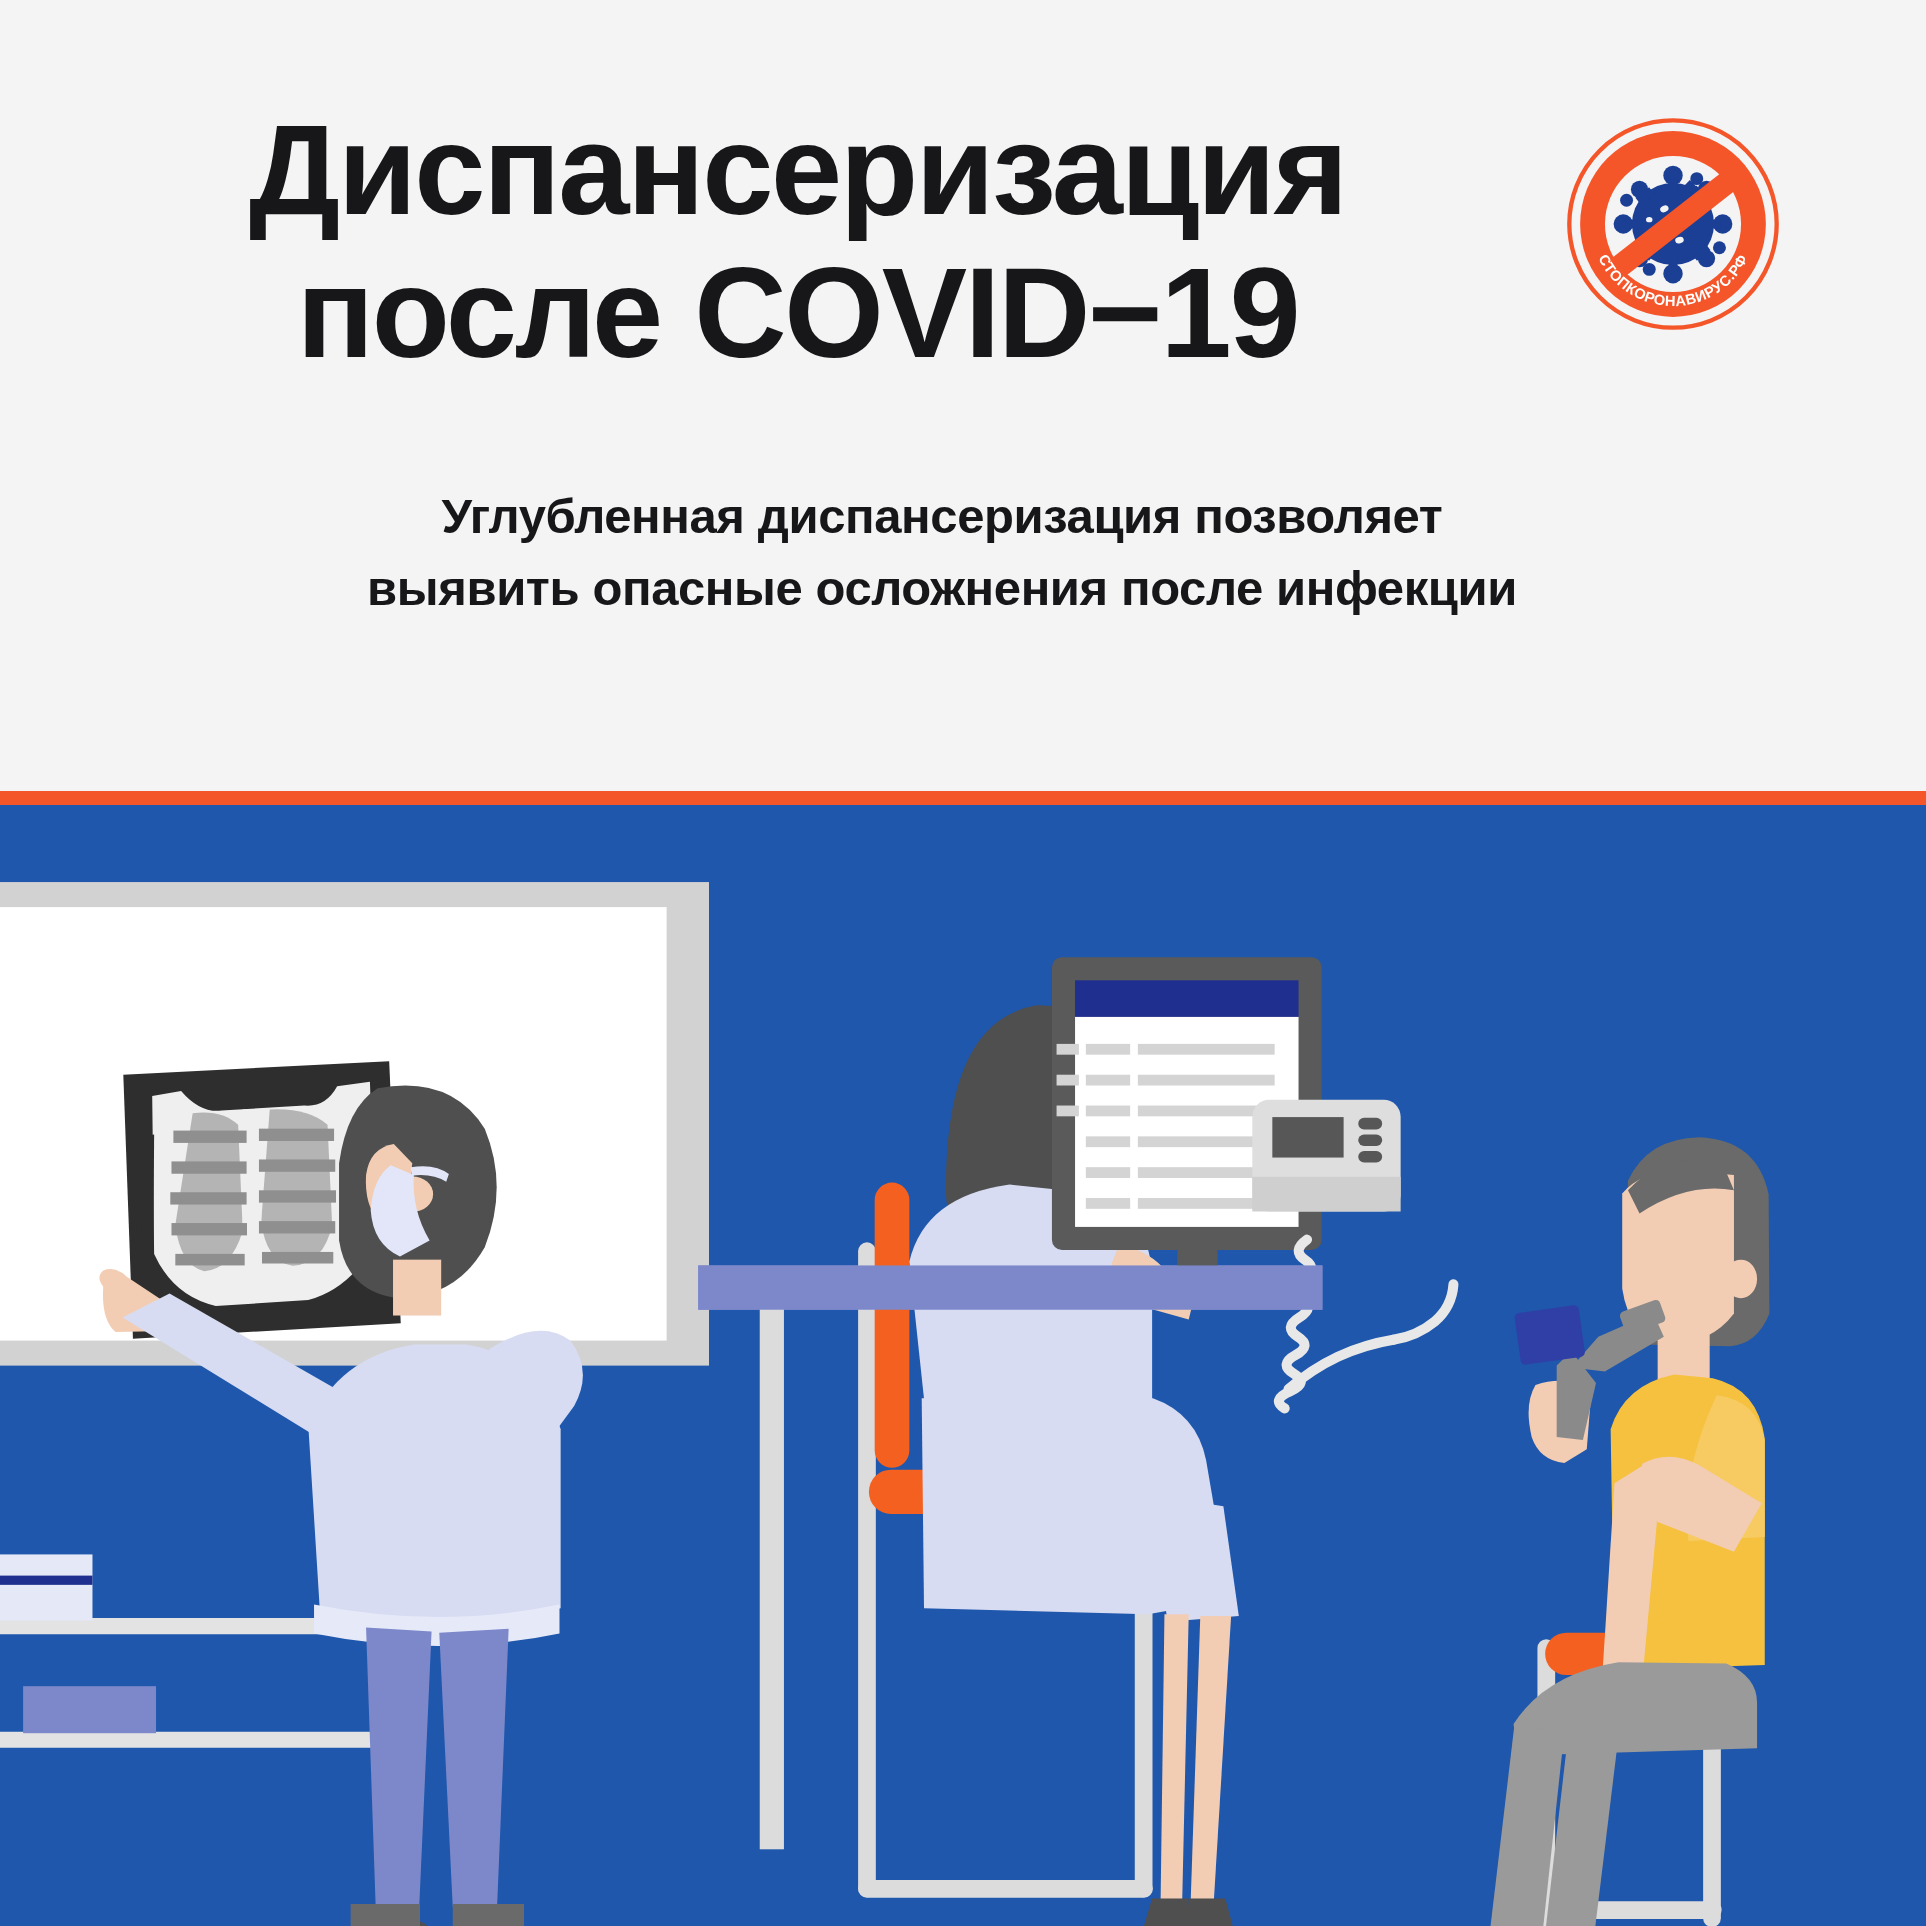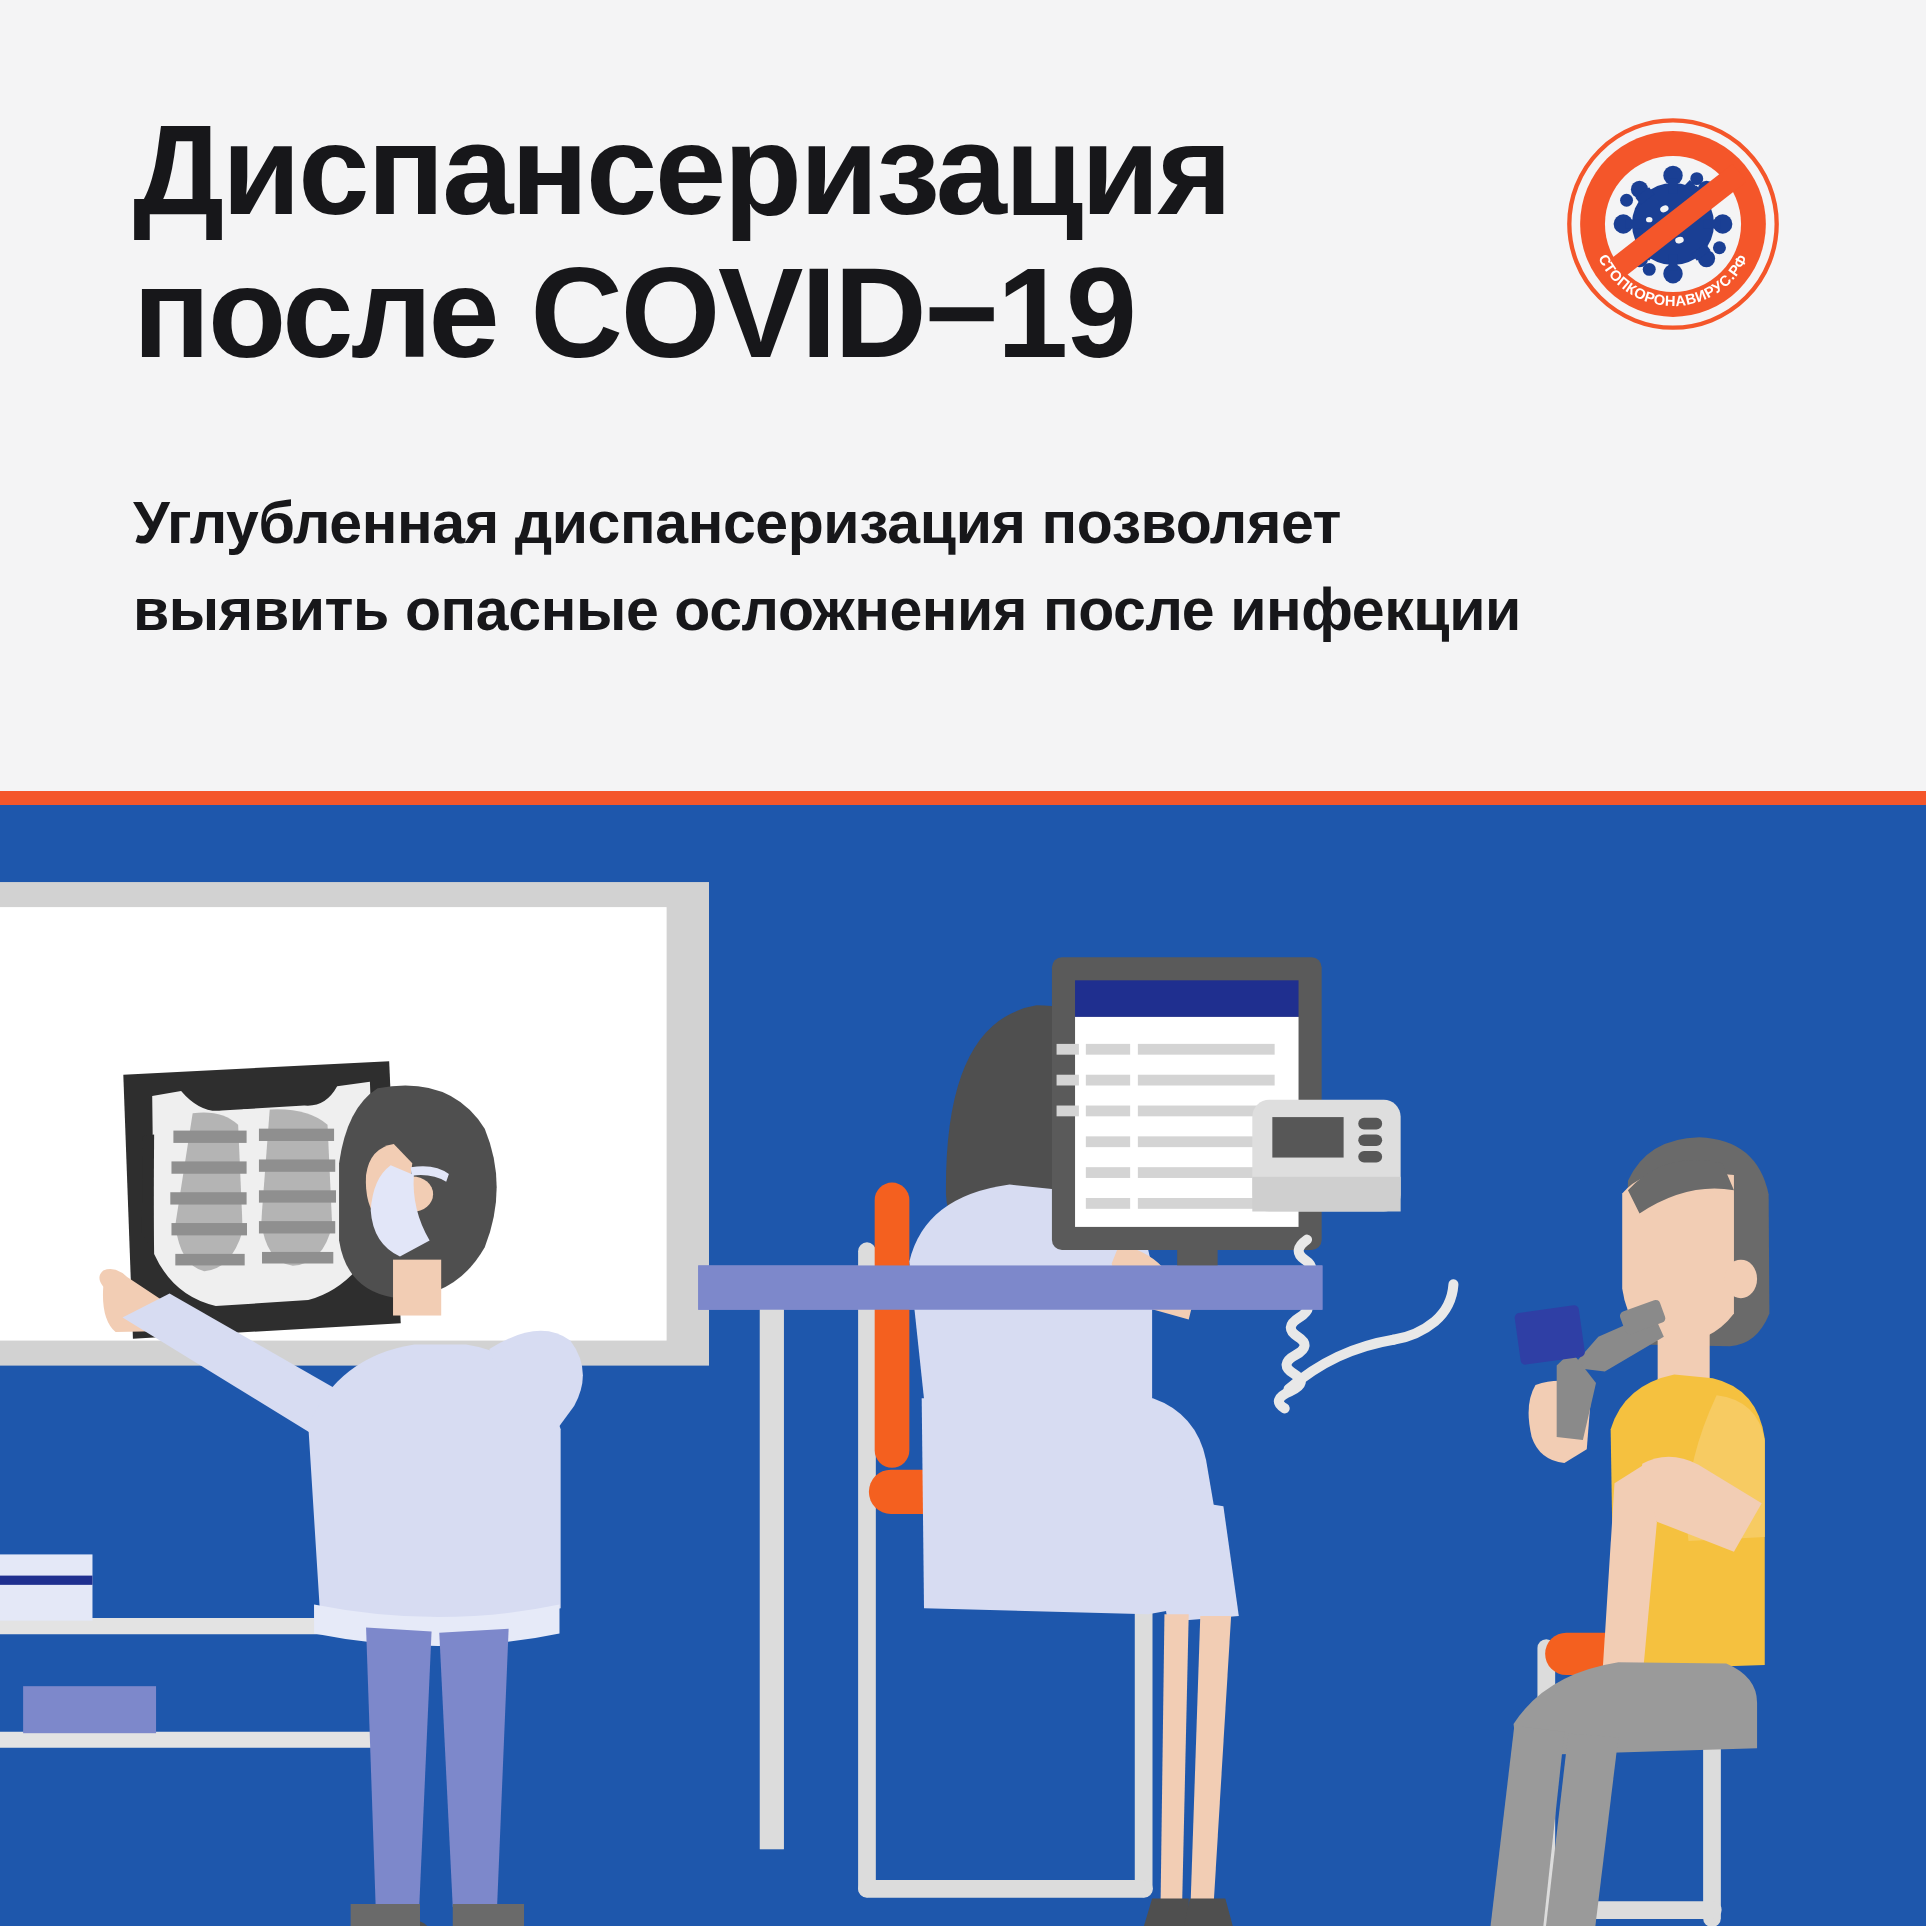--- a/index.html
+++ b/index.html
@@ -8,32 +8,33 @@
     position:relative;
     width:1927px;height:1927px;
     overflow:hidden;
     background:#f4f4f5;
   }
 
   
   #header{
     position:absolute;left:0;top:0;width:1887px;height:791px;
     background:#f4f4f5;
+    text-align:center;
   }
   #title{
     position:absolute;left:133px;top:98px;width:1329px;
     font-size:128px;line-height:1.12;
     font-weight:700;letter-spacing:-2.3px;
     color:#17171a;
     font-family:"Liberation Sans", sans-serif;
     white-space:pre-line;
   }
   #subtitle{
     position:absolute;left:133px;top:480px;width:1618px;
-    font-size:59px;line-height:1.47;
+    font-size:49px;line-height:1.47;
     font-weight:700;letter-spacing:-0.4px;
     color:#17171a;
     font-family:"Liberation Sans", sans-serif;
     white-space:pre-line;
   }
 
   
   #logo{position:absolute;left:1565px;top:116px;width:216px;height:216px;}
   #logo svg{display:block;width:100%;height:100%;}
 

